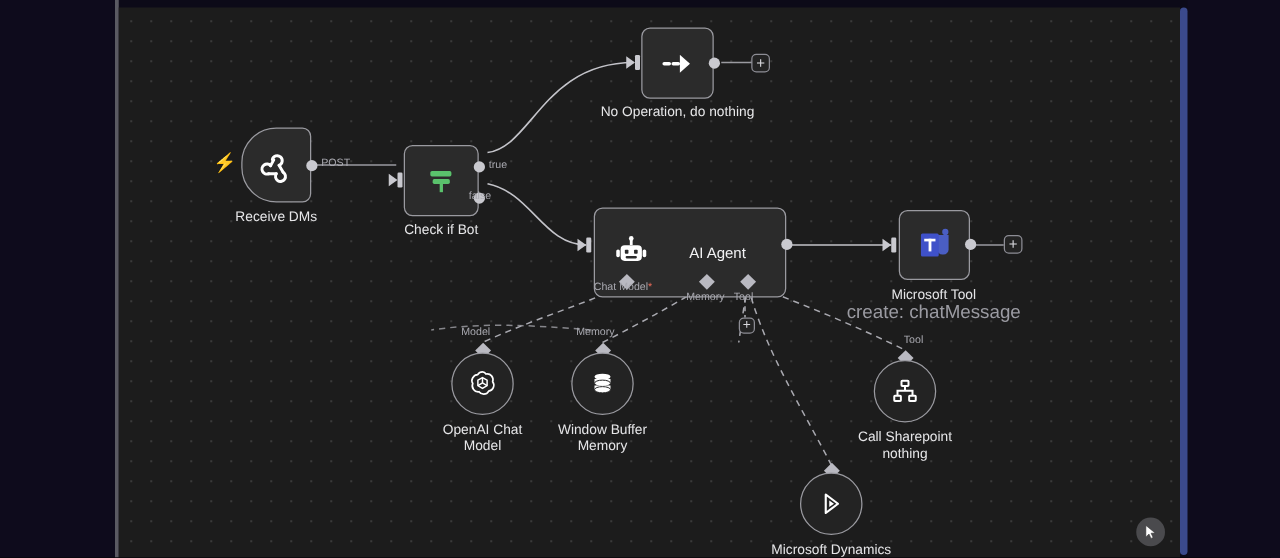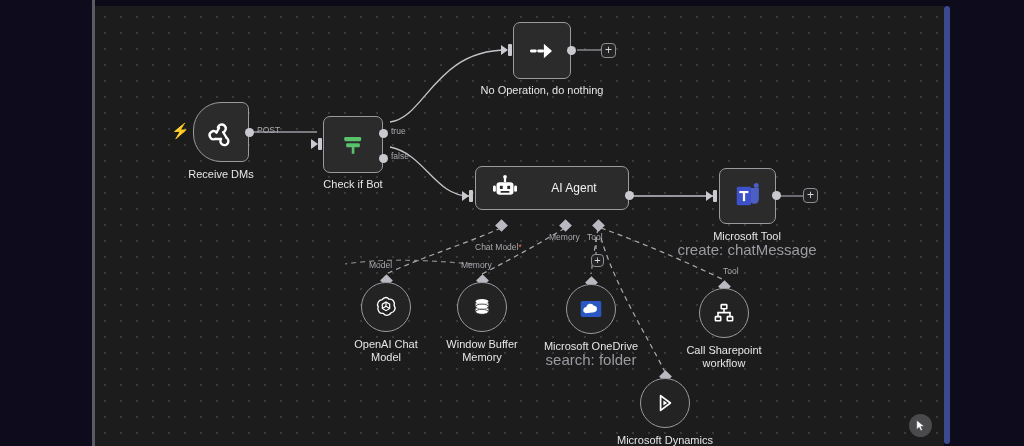--- a/index.html
+++ b/index.html
@@ -177,58 +177,58 @@
       <div class="nbox" style="width:60px; height:57px;">
         <svg class="icon-svg" width="30" height="30" viewBox="0 0 24 24">
           <rect x="5" y="5.5" width="13.5" height="3.4" rx="1.1" fill="#5ac26c"></rect>
           <rect x="6.5" y="10.6" width="11" height="3.2" rx="1.1" fill="#5ac26c"></rect>
           <rect x="11" y="13.6" width="2.1" height="5.4" fill="#5ac26c"></rect>
         </svg>
       </div>
       <div class="port-out" style="left:56px; top:13px;"></div>
       <span class="port-label" style="left:68px; top:10px;">true</span>
       <div class="port-out" style="left:56px; top:38px;"></div>
-      <span class="port-label" style="left:68px; top:35px;text-align:center;">false</span>
+      <span class="port-label" style="left:52px; top:35px;text-align:center;">false</span>
       <div class="caption" style="top:62px; left:30px;">Check if Bot</div>
     </div>
 
     <div class="node" style="left:418px; top:16px;">
       <div class="port-in" style="left:-5px; top:22px;"></div>
       <div class="nbox" style="width:58px; height:57px;">
         <svg class="icon-svg" width="30" height="30" viewBox="0 0 24 24">
           <path d="M3.5 12 H18" stroke="#ffffff" stroke-width="2.3" stroke-linecap="round" stroke-dasharray="3.2 2.6"></path>
           <path d="M13.5 6.2 L20 12 L13.5 17.8 Z" fill="#ffffff"></path>
         </svg>
       </div>
       <div class="port-out" style="left:54px; top:24px;"></div>
       <div class="plus-btn" style="left:88px; top:21px;">+</div>
       <div class="caption" style="top:62px; left:29px;">No Operation, do nothing</div>
     </div>
 
     <div class="node" style="left:380px; top:160px;">
       <div class="port-in" style="left:-6px; top:24px;"></div>
-      <div class="nbox wide" style="width:154px; height:44px;">
+      <div class="nbox wide" style="width:154px; height:72px;">
         <svg class="icon-svg" width="30" height="30" viewBox="0 0 24 24">
           <rect x="5.2" y="7.4" width="13.6" height="10" rx="2.6" fill="#ffffff"></rect>
           <rect x="11.1" y="3.6" width="1.8" height="3.6" fill="#ffffff"></rect>
           <circle cx="12" cy="3" r="1.5" fill="#ffffff"></circle>
           <rect x="2.4" y="10" width="2.3" height="5" rx="1.1" fill="#ffffff"></rect>
           <rect x="19.3" y="10" width="2.3" height="5" rx="1.1" fill="#ffffff"></rect>
           <rect x="7.9" y="10.2" width="2.3" height="2.6" rx="0.5" fill="#2b2b2b"></rect>
           <rect x="13.8" y="10.2" width="2.3" height="2.6" rx="0.5" fill="#2b2b2b"></rect>
           <rect x="8.4" y="14.3" width="7.2" height="1.5" rx="0.7" fill="#2b2b2b"></rect>
         </svg>
         <div style="flex:1; margin-right:14px;">
           <div class="agent-title">AI Agent</div>
         </div>
       </div>
       <div class="port-out" style="left:150px; top:25px;"></div>
 
       <div class="port-diamond" style="left:22px; top:55px;"></div>
-      <span class="port-label" style="left:0px; top:76px;"><span>Chat Model</span><span class="req-star">*</span></span>
+      <span class="port-label" style="left:0px; top:58px;"><span>Chat Model</span><span class="req-star">*</span></span>
 
       <div class="port-diamond" style="left:86px; top:55px;"></div>
       <span class="port-label" style="left:74px; top:66px;">Memory</span>
 
       <div class="port-diamond" style="left:119px; top:55px;"></div>
       <span class="port-label" style="left:112px; top:66px;">Tool</span>
 
       <div class="plus-btn sm" style="left:116px; top:88px;">+</div>
     </div>
 
@@ -272,46 +272,33 @@
           <ellipse cx="12" cy="6.4" rx="6.4" ry="2.5" fill="#ffffff"></ellipse>
           <rect x="5.6" y="8.2" width="12.8" height="3.2" fill="#ffffff"></rect>
           <ellipse cx="12" cy="11.6" rx="6.4" ry="2.5" fill="#ffffff" stroke="#232323" stroke-width="0.8"></ellipse>
           <rect x="5.6" y="13.4" width="12.8" height="3.2" fill="#ffffff"></rect>
           <ellipse cx="12" cy="16.8" rx="6.4" ry="2.5" fill="#ffffff" stroke="#232323" stroke-width="0.8"></ellipse>
         </svg>
       </div>
       <div class="caption wrap" style="top:56px; left:25px;">Window Buffer Memory</div>
     </div>
 
-    <div class="node" style="left:471px; top:278px;">
-      <div class="port-diamond" style="left:21px; top:-6px;"></div>
-      <div class="nround">
-        <svg class="icon-svg" width="28" height="28" viewBox="0 0 24 24">
-          <rect x="3.2" y="5.2" width="17.6" height="13.6" rx="1.4" fill="#2b57c4"></rect>
-          <path d="M7.4 15.6 a2.7 2.7 0 0 1 .5 -5.3 a3.6 3.6 0 0 1 6.6 -1.1 a2.9 2.9 0 0 1 2.6 3 a2.6 2.6 0 0 1 -2.2 2.6 z" fill="#ffffff"></path>
-        </svg>
-      </div>
-      <div class="caption wrap" style="top:56px; left:25px; width:110px;">
-        <span>Microsoft OneDrive</span>
-        <span class="subcaption">search: folder</span>
-      </div>
-    </div>
 
     <div class="node" style="left:604px; top:282px;">
       <span class="port-label" style="left:24px; top:-22px;">Tool</span>
       <div class="port-diamond" style="left:21px; top:-6px;"></div>
       <div class="nround">
         <svg class="icon-svg" width="24" height="24" viewBox="0 0 24 24">
           <rect x="9.2" y="3.6" width="5.6" height="4.2" rx="0.6" fill="none" stroke="#ffffff" stroke-width="1.6"></rect>
           <rect x="3.4" y="15.6" width="5.3" height="4.2" rx="0.6" fill="none" stroke="#ffffff" stroke-width="1.6"></rect>
           <rect x="15.3" y="15.6" width="5.3" height="4.2" rx="0.6" fill="none" stroke="#ffffff" stroke-width="1.6"></rect>
           <path d="M12 7.8 V11.6 M6 15.6 V11.6 H18 V15.6" fill="none" stroke="#ffffff" stroke-width="1.6"></path>
         </svg>
       </div>
-      <div class="caption wrap" style="top:56px; left:25px; width:92px;">Call Sharepoint workflow</div>
+      <div class="caption wrap" style="top:56px; left:25px; width:92px;">Call Sharepoint nothing</div>
     </div>
 
     <div class="node" style="left:545px; top:372px;">
       <div class="port-diamond" style="left:21px; top:-6px;"></div>
       <div class="nround">
         <svg class="icon-svg" width="24" height="24" viewBox="0 0 24 24">
           <path d="M7.6 4.6 L17.4 12 L7.6 19.4 Z" fill="none" stroke="#ffffff" stroke-width="1.7" stroke-linejoin="round"></path>
           <path d="M10.4 9.4 L14.2 12 L10.4 14.6 Z" fill="#ffffff"></path>
         </svg>
       </div>

